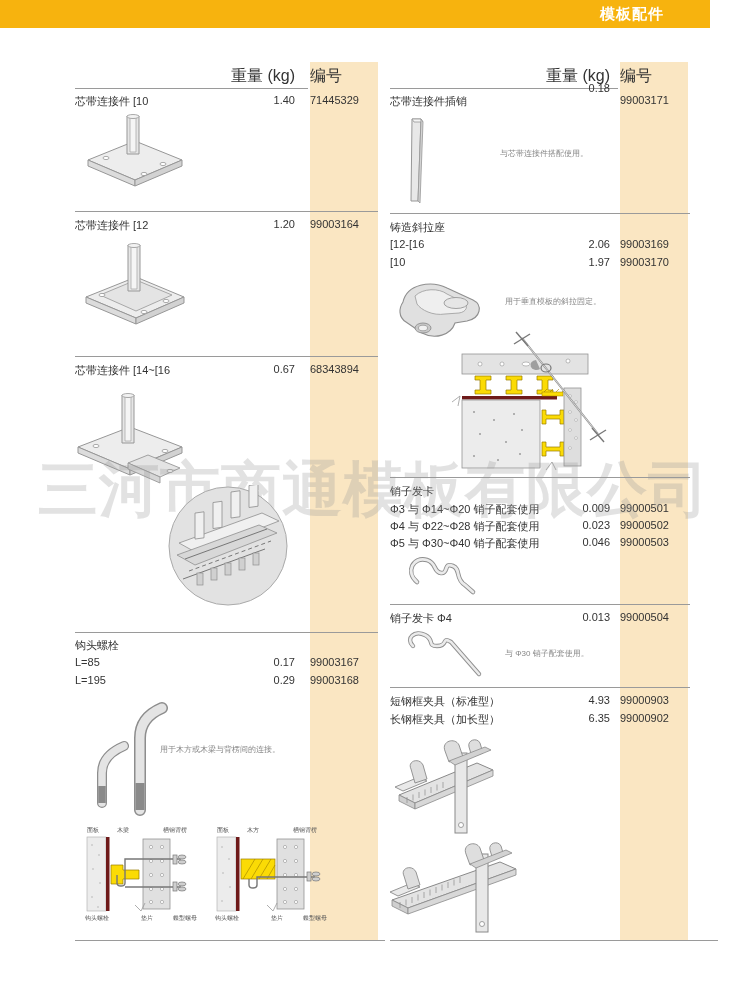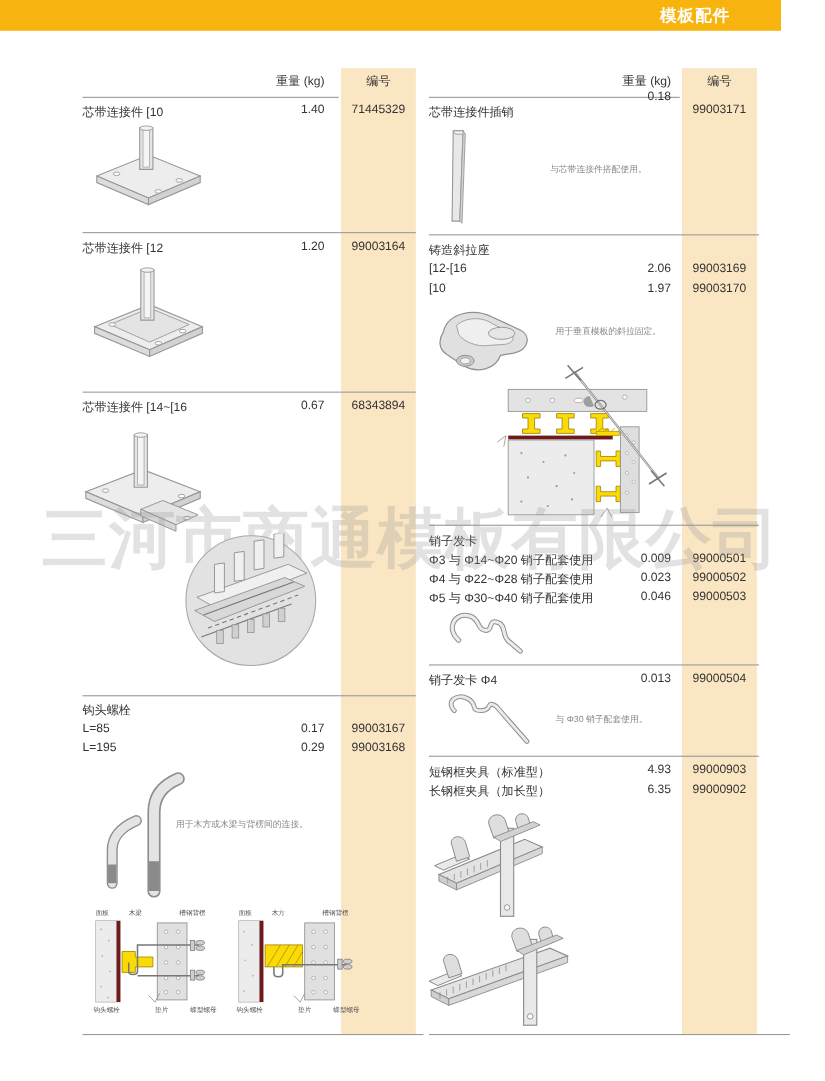--- a/index.html
+++ b/index.html
@@ -5,24 +5,24 @@
   html,body{margin:0;padding:0;background:#fff;font-family:"Liberation Sans",sans-serif;}
   .page{position:relative;width:750px;height:983px;background:#fff;overflow:hidden;}
   .topbar{position:absolute;left:0;top:0;width:710px;height:28px;background:#F7B30E;z-index:10;}
   .topbar .ttl{position:absolute;right:46px;top:5px;font-size:15px;font-weight:bold;color:#fff;letter-spacing:1px;}
   .band{position:absolute;top:62px;width:68px;height:878px;background:#FAE6C2;z-index:1;}
   .band.l{left:310px;} .band.r{left:620px;}
   .hr{position:absolute;height:1px;background:#9a9a9a;z-index:5;}
   .nm{position:absolute;font-size:11px;color:#333;z-index:6;white-space:nowrap;}
   .st{position:absolute;font-size:11px;color:#333;z-index:6;font-weight:normal;white-space:nowrap;}
   .wt{position:absolute;width:80px;text-align:right;font-size:11px;color:#333;z-index:6;}
-  .cd{position:absolute;width:68px;text-align:center;font-size:11px;color:#333;z-index:6;}
+  .cd{position:absolute;width:68px;text-align:left;font-size:11px;color:#333;z-index:6;}
   .wt.lc{left:215px;} .cd.lc{left:310px;}
   .wt.rc{left:530px;} .cd.rc{left:620px;}
-  .hdr{font-size:11px;color:#333;}
+  .hdr{font-size:16px;color:#333;}
   .desc{position:absolute;font-size:8px;color:#878787;line-height:1.6;white-space:pre-line;z-index:6;}
   .illus{position:absolute;z-index:4;}
   .circle-illus{position:absolute;z-index:40;}
   .watermark{position:absolute;left:38px;top:450px;font-size:60px;font-weight:bold;
              color:rgba(150,150,150,0.28);letter-spacing:1px;white-space:nowrap;z-index:30;pointer-events:none;}
   .lbl{position:absolute;font-size:6px;color:#555;z-index:7;white-space:nowrap;}
   svg{display:block;}
 </style>
 </head>
 <body>

